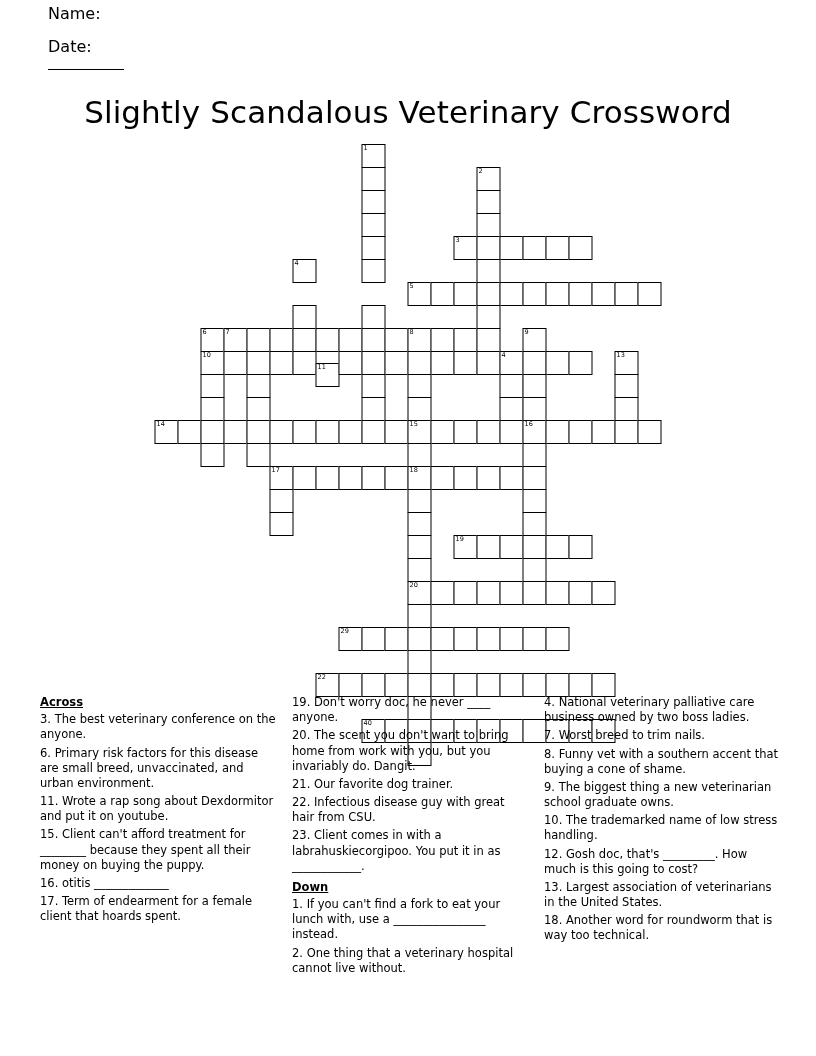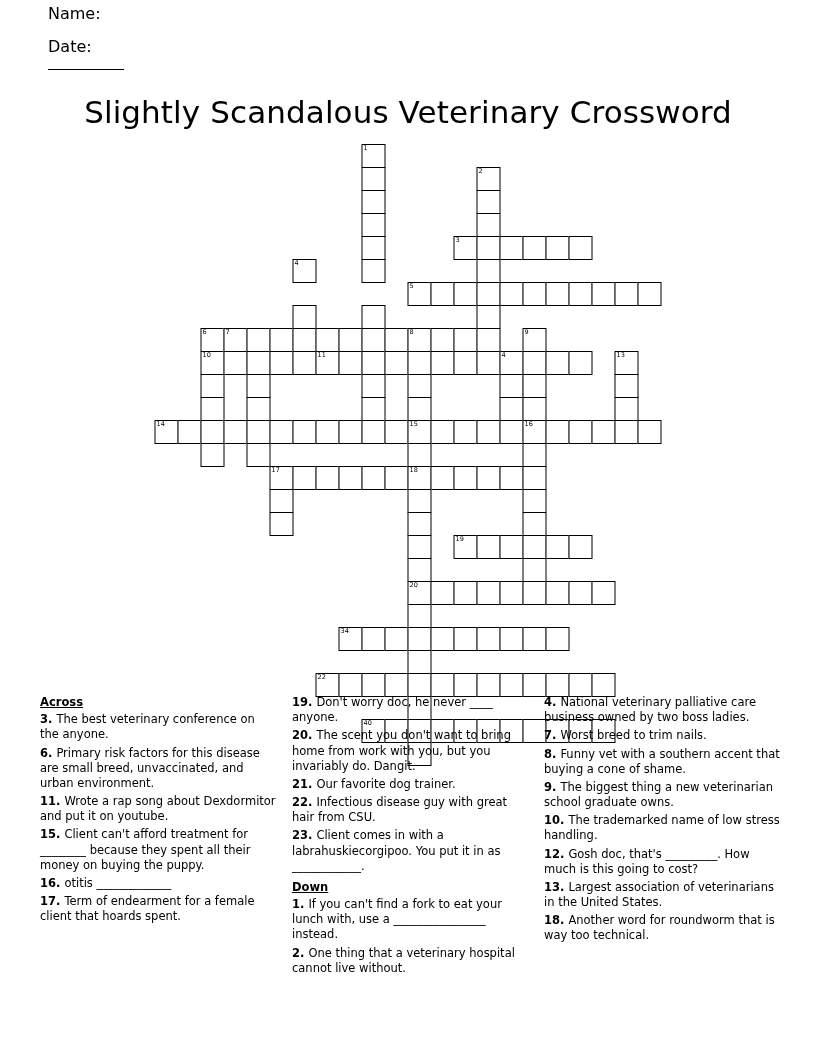--- a/index.html
+++ b/index.html
@@ -98,21 +98,21 @@
     line-height: 1.32;
   }
   .col { width: 33.33%; }
   .col-head {
     font-weight: bold;
     text-decoration: underline;
     margin-bottom: 2px;
     font-size: 11.5px;
   }
   .clue { margin-bottom: 3px; }
-  .clue b { font-weight: bold; }
+  .clue b { font-weight: normal; }
 </style>
 </head>
 <body>
 
 <div class="page">
 
   <div class="topline">
     <span class="lbl">Name:</span>
     <span class="rule"></span>
     <span class="lbl date-lbl">Date:</span>
@@ -186,21 +186,21 @@
         <div class="cell" style="left: 368px; top: 184px;">
           <span class="num">9</span>
         </div>
         <div class="cell" style="left: 46px; top: 207px;">
           <span class="num">10</span>
         </div>
         <div class="cell" style="left: 69px; top: 207px;"></div>
         <div class="cell" style="left: 92px; top: 207px;"></div>
         <div class="cell" style="left: 115px; top: 207px;"></div>
         <div class="cell" style="left: 138px; top: 207px;"></div>
-        <div class="cell" style="left: 161px; top: 207px;">
+        <div class="cell" style="left: 161px; top: 219px;">
           <span class="num">11</span>
         </div>
         <div class="cell" style="left: 184px; top: 207px;"></div>
         <div class="cell" style="left: 207px; top: 207px;"></div>
         <div class="cell" style="left: 230px; top: 207px;"></div>
         <div class="cell" style="left: 253px; top: 207px;"></div>
         <div class="cell" style="left: 276px; top: 207px;"></div>
         <div class="cell" style="left: 299px; top: 207px;"></div>
         <div class="cell" style="left: 322px; top: 207px;"></div>
         <div class="cell" style="left: 345px; top: 207px;">
@@ -297,21 +297,21 @@
         <div class="cell" style="left: 276px; top: 437px;"></div>
         <div class="cell" style="left: 299px; top: 437px;"></div>
         <div class="cell" style="left: 322px; top: 437px;"></div>
         <div class="cell" style="left: 345px; top: 437px;"></div>
         <div class="cell" style="left: 368px; top: 437px;"></div>
         <div class="cell" style="left: 391px; top: 437px;"></div>
         <div class="cell" style="left: 414px; top: 437px;"></div>
         <div class="cell" style="left: 437px; top: 437px;"></div>
         <div class="cell" style="left: 253px; top: 460px;"></div>
         <div class="cell" style="left: 184px; top: 483px;">
-          <span class="num">34</span>
+          <span class="num">29</span>
         </div>
         <div class="cell" style="left: 207px; top: 483px;"></div>
         <div class="cell" style="left: 230px; top: 483px;"></div>
         <div class="cell" style="left: 253px; top: 483px;"></div>
         <div class="cell" style="left: 276px; top: 483px;"></div>
         <div class="cell" style="left: 299px; top: 483px;"></div>
         <div class="cell" style="left: 322px; top: 483px;"></div>
         <div class="cell" style="left: 345px; top: 483px;"></div>
         <div class="cell" style="left: 368px; top: 483px;"></div>
         <div class="cell" style="left: 391px; top: 483px;"></div>

